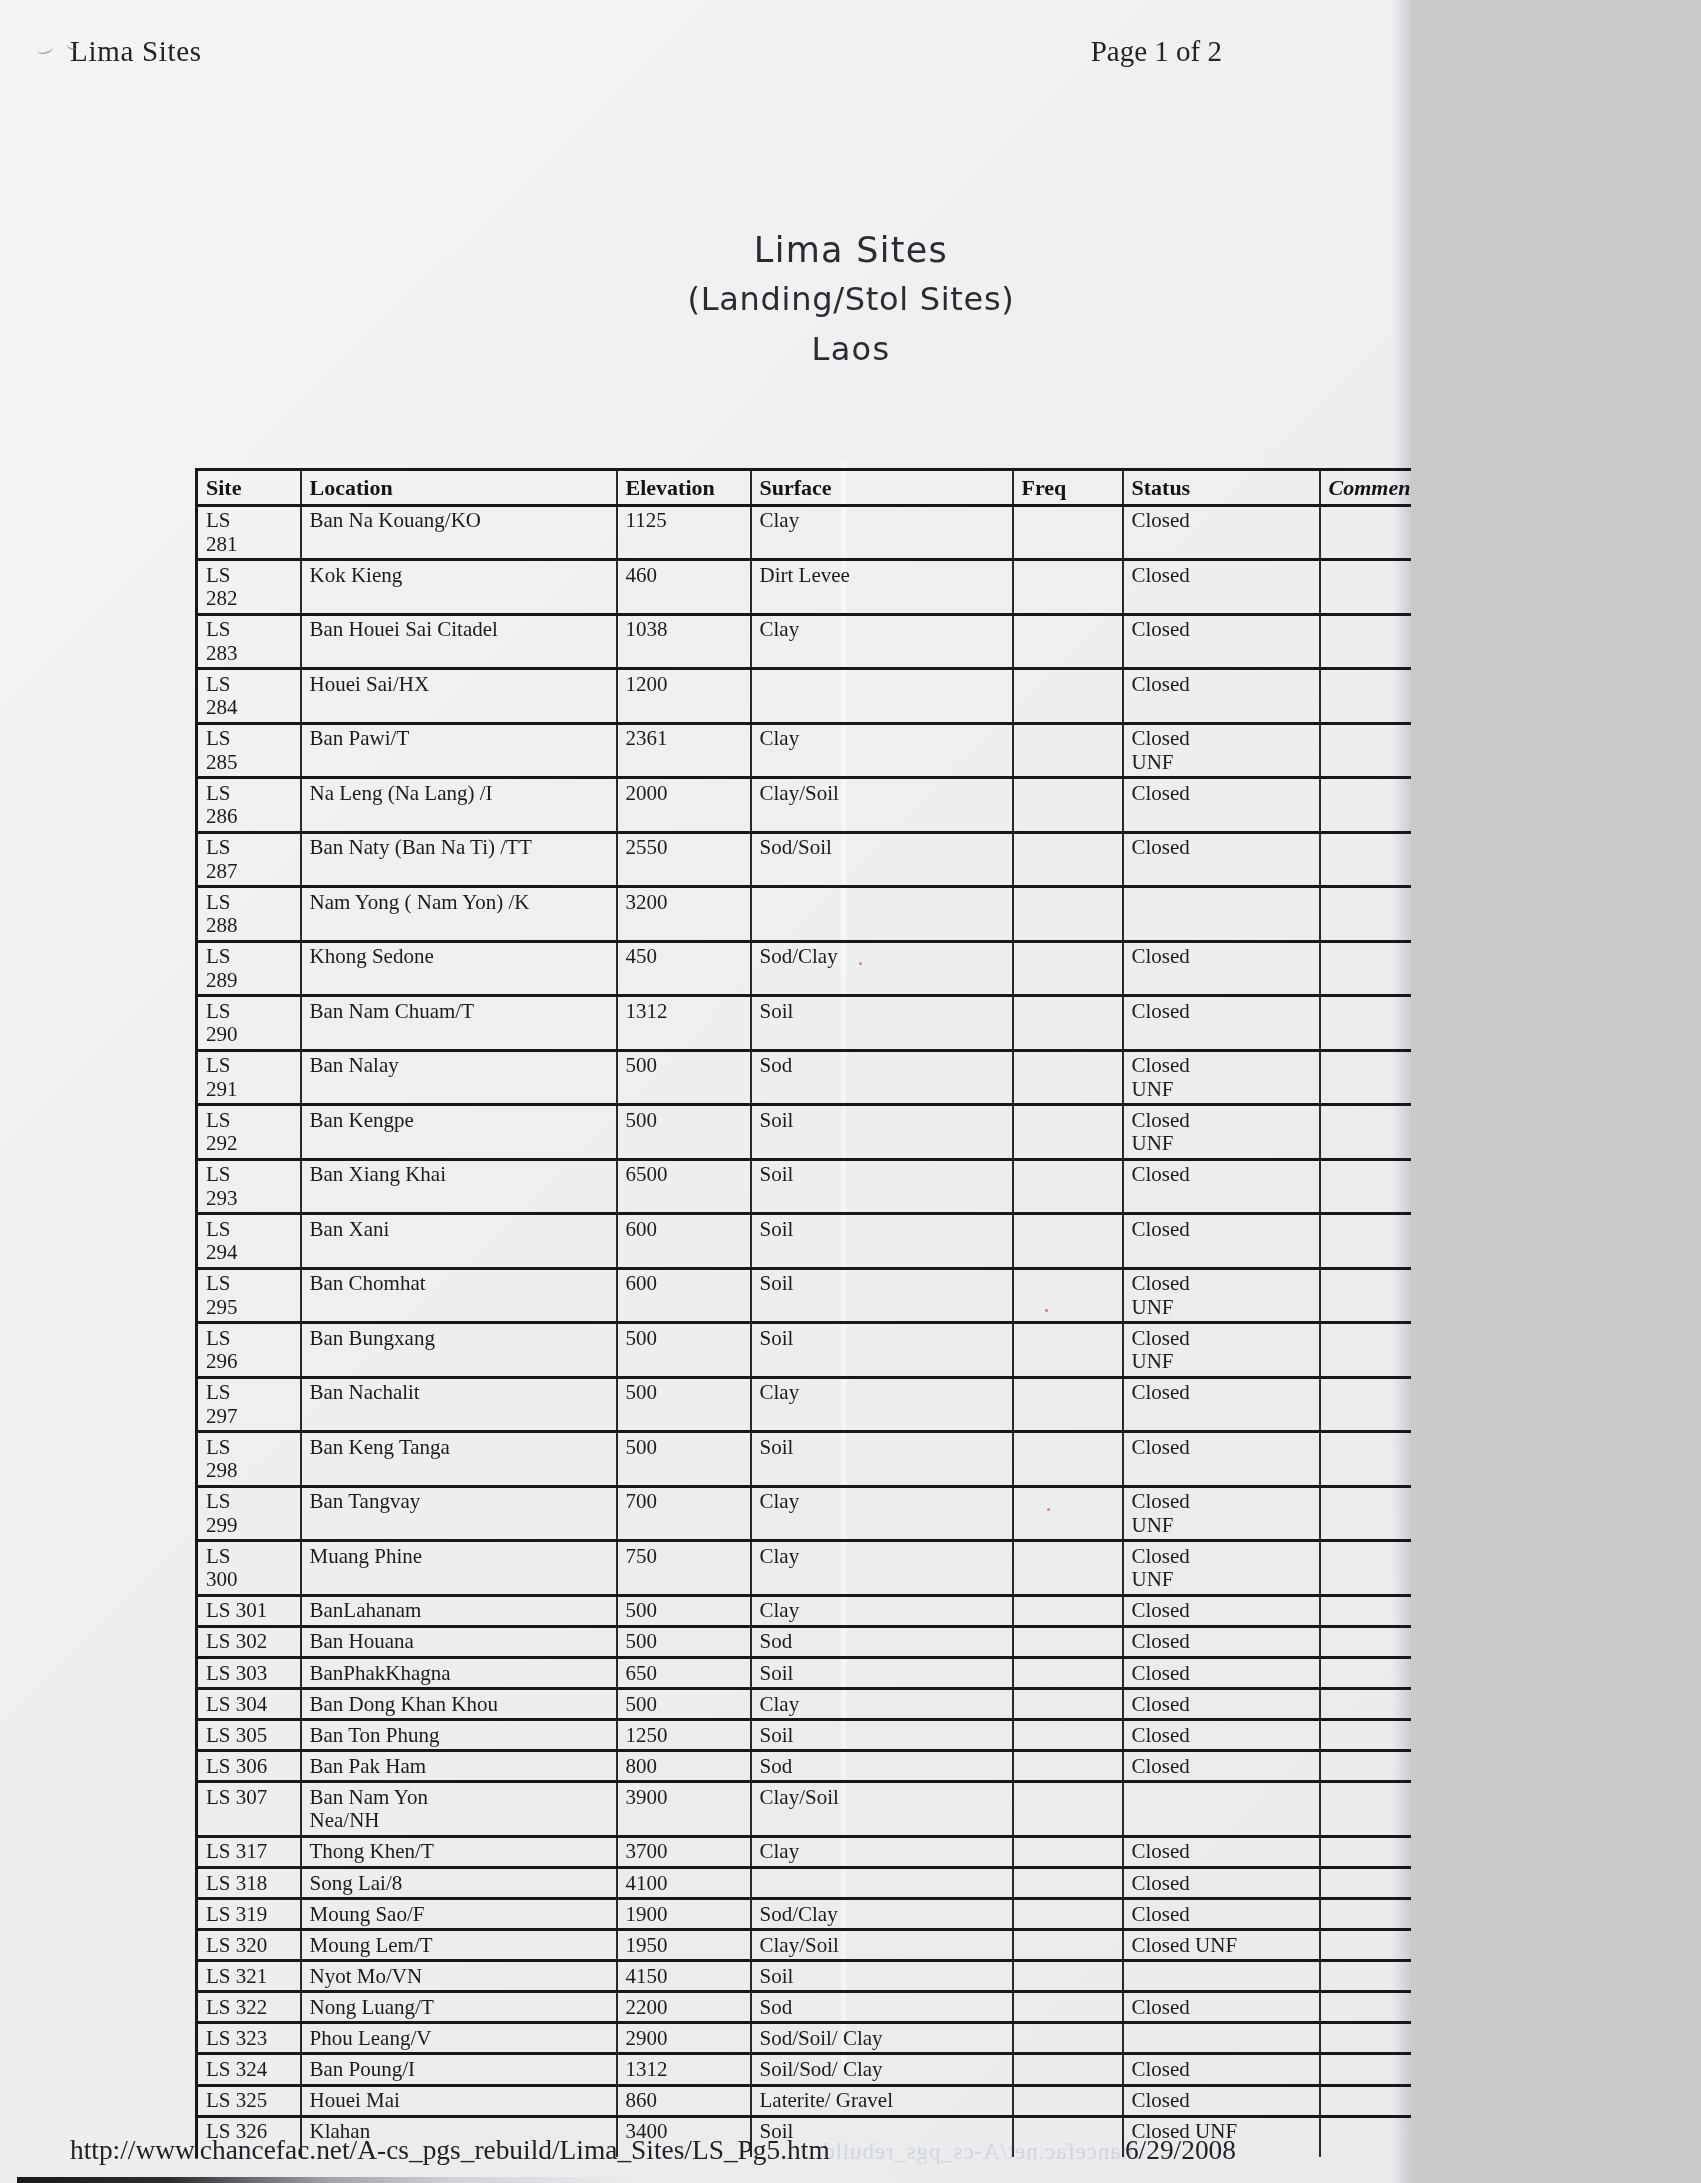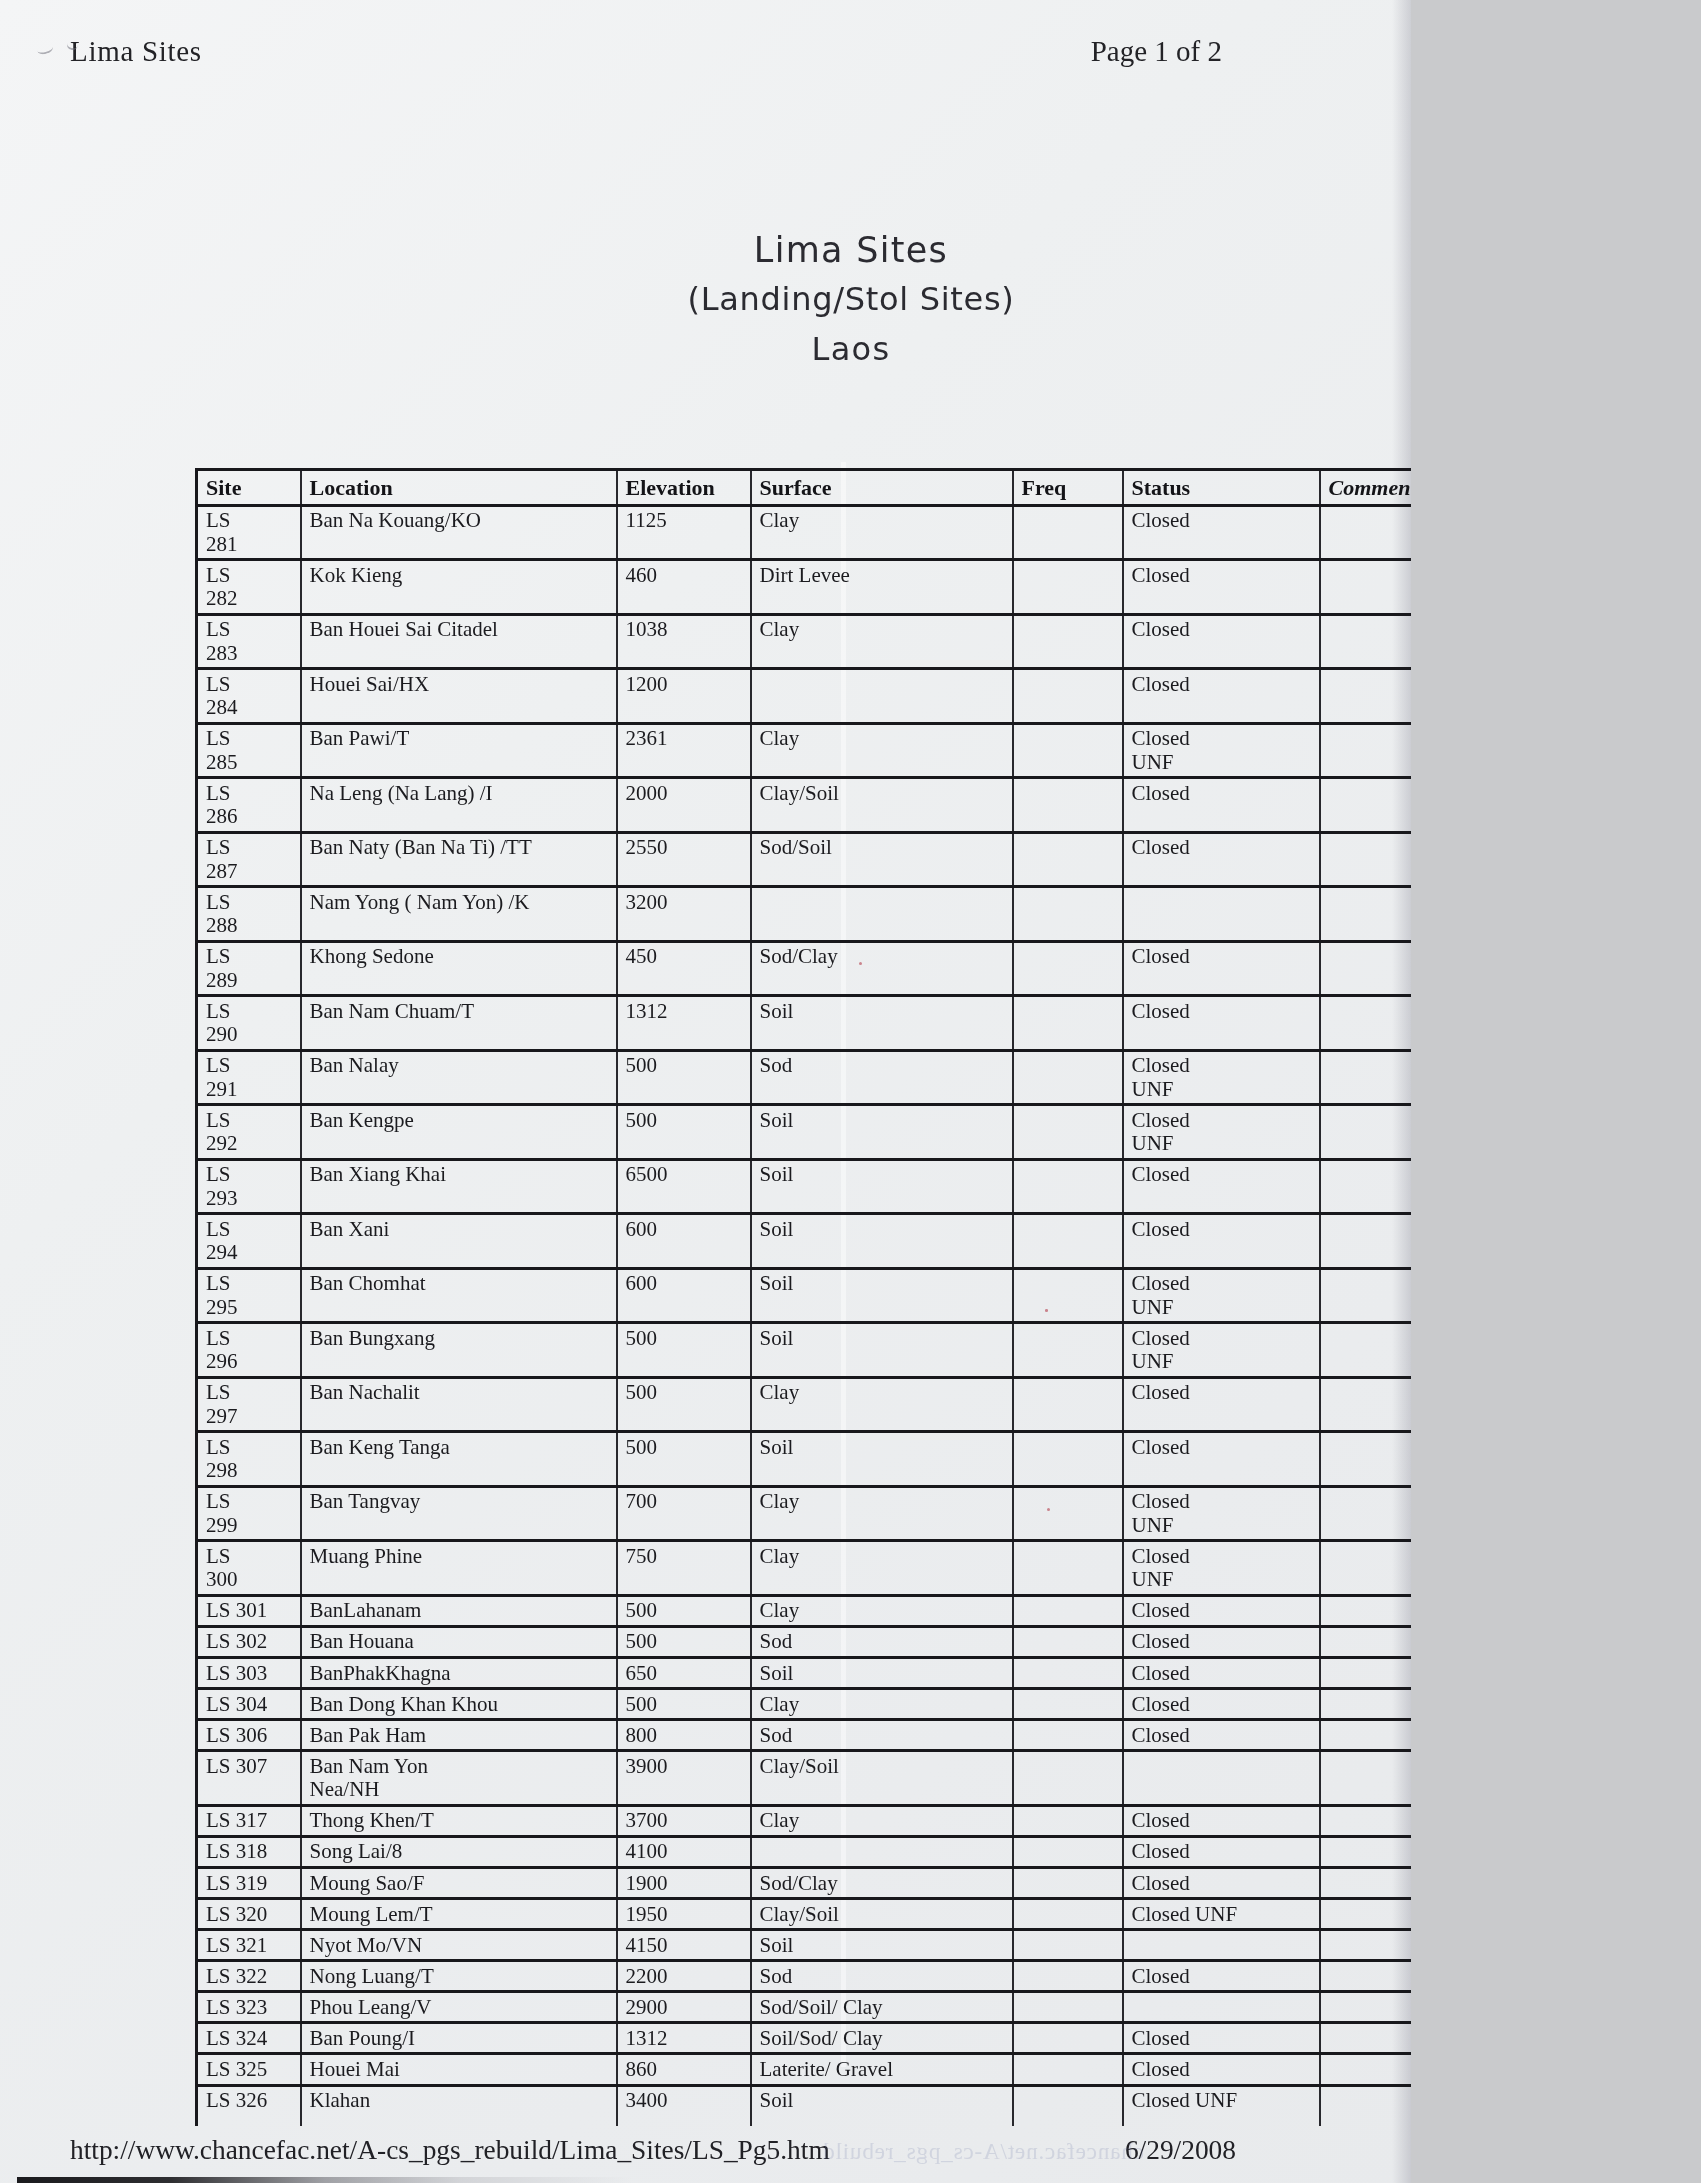--- a/index.html
+++ b/index.html
@@ -347,20 +347,29 @@
         <tr>
           <td>LS 304</td>
           <td>Ban Dong Khan Khou</td>
           <td>500</td>
           <td>Clay</td>
           <td></td>
           <td>Closed</td>
           <td></td>
         </tr>
         <tr>
+          <td>LS 305</td>
+          <td>Ban Ton Phung</td>
+          <td>1250</td>
+          <td>Soil</td>
+          <td></td>
+          <td>Closed</td>
+          <td></td>
+        </tr>
+        <tr>
           <td>LS 306</td>
           <td>Ban Pak Ham</td>
           <td>800</td>
           <td>Sod</td>
           <td></td>
           <td>Closed</td>
           <td></td>
         </tr>
         <tr>
           <td>LS 307</td>

